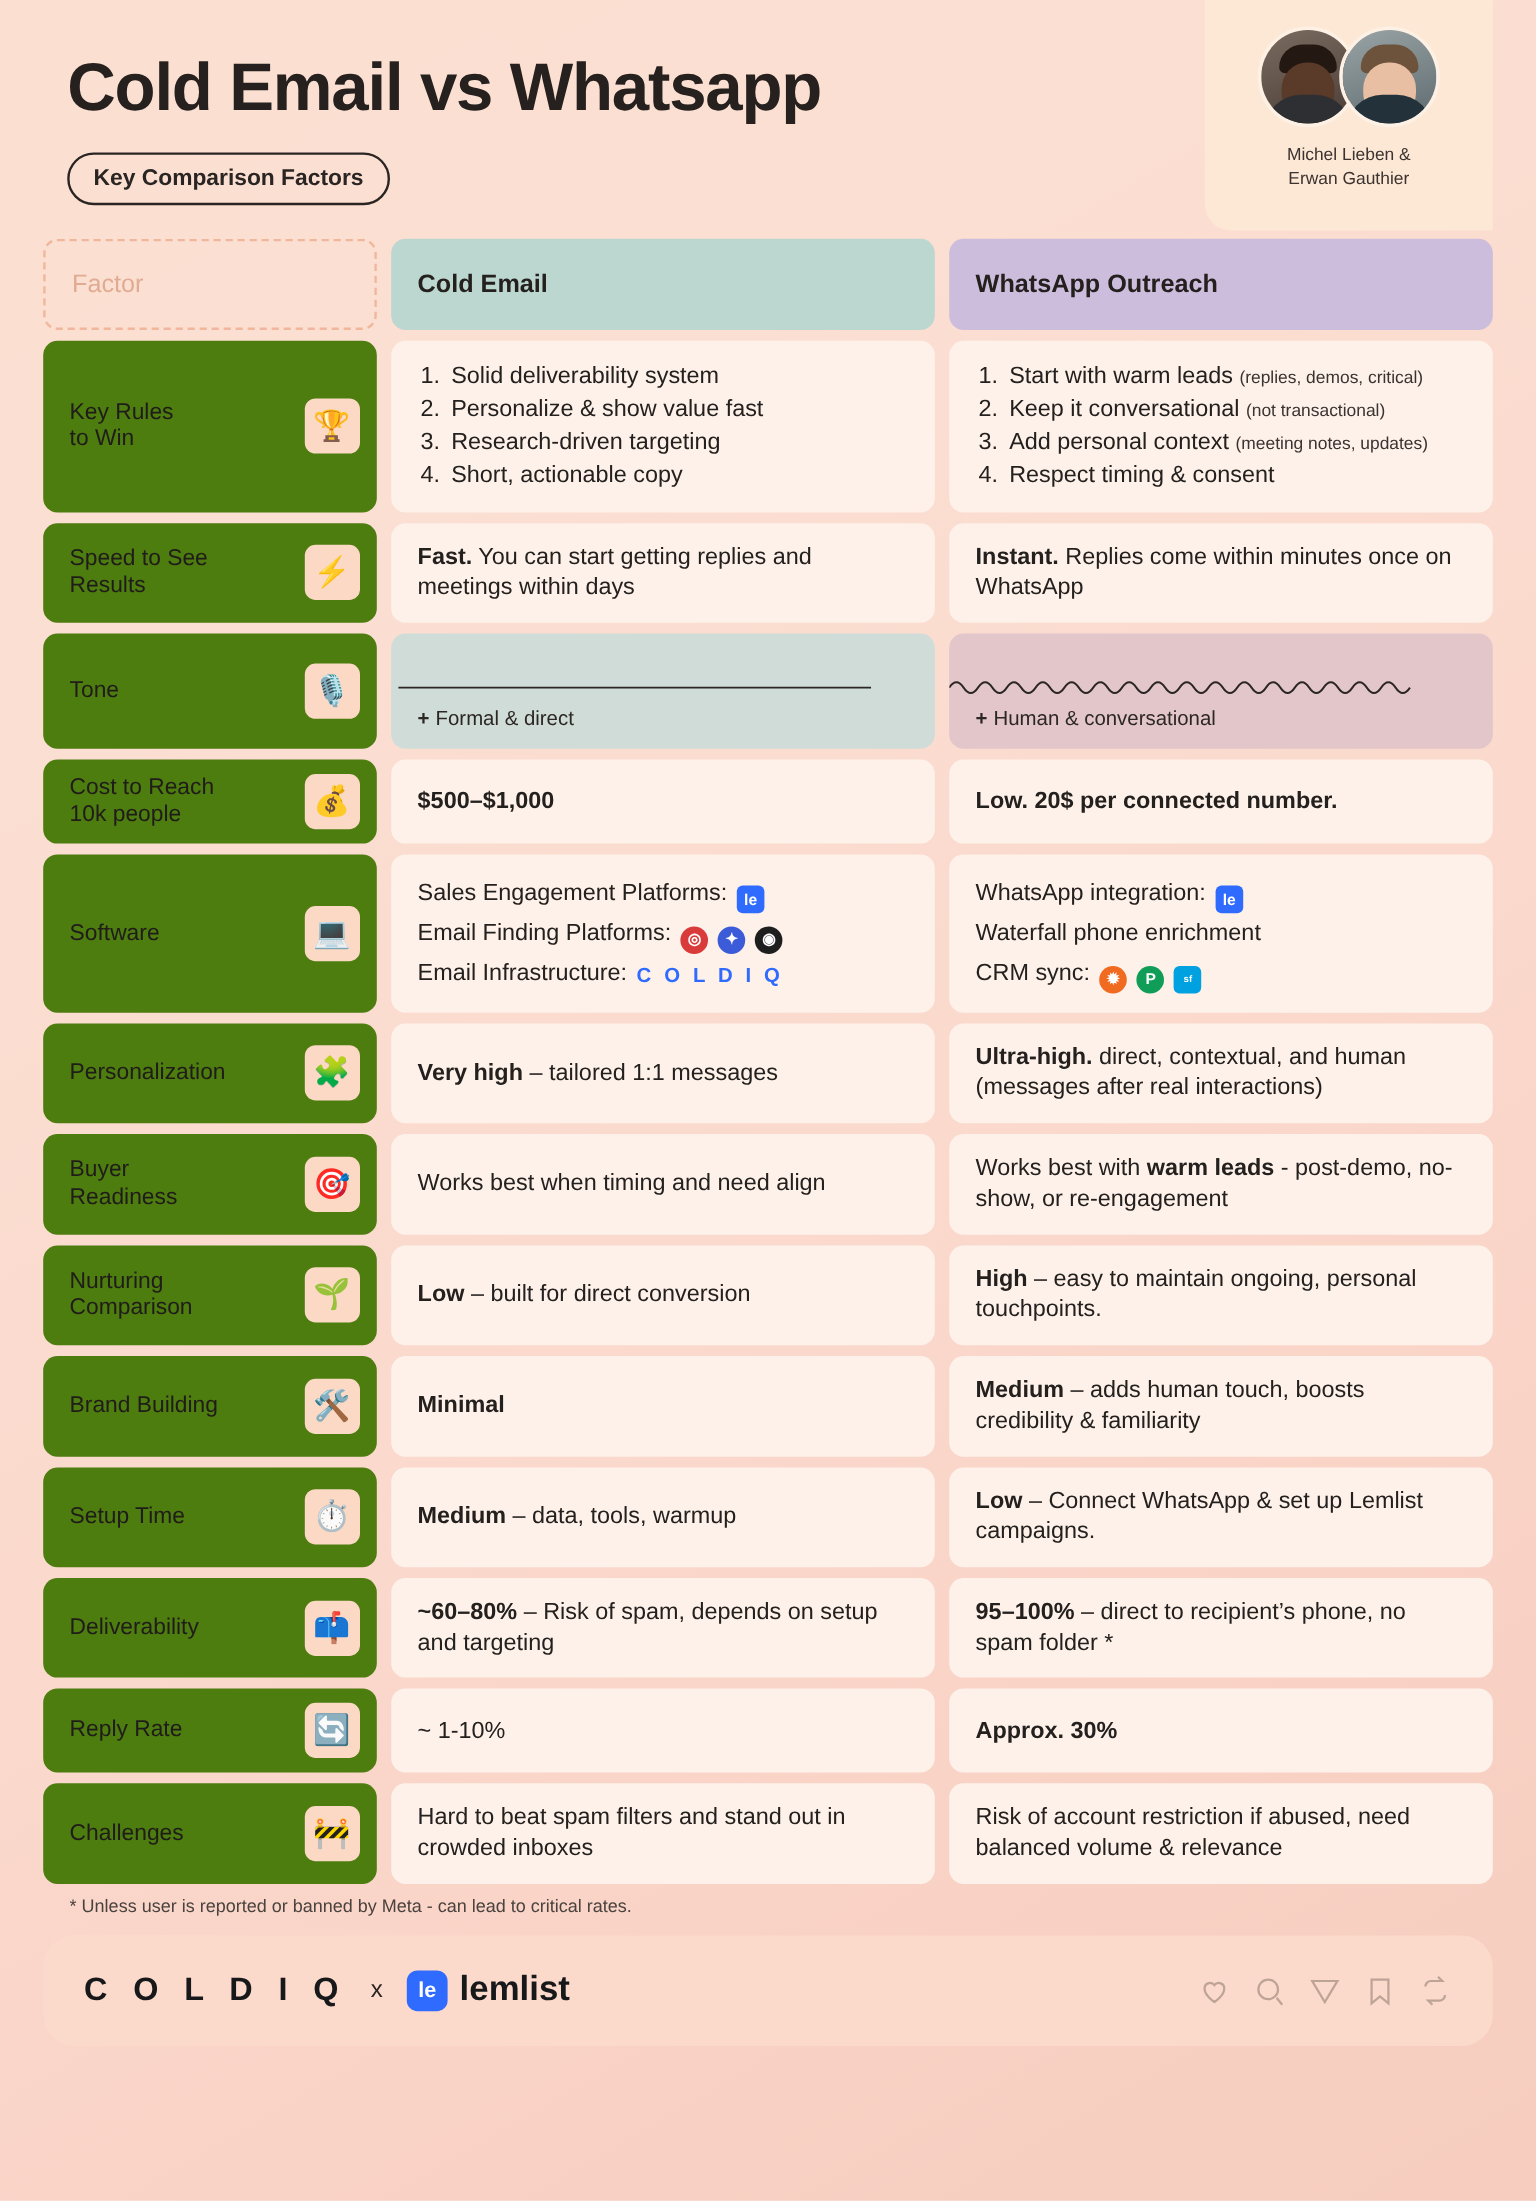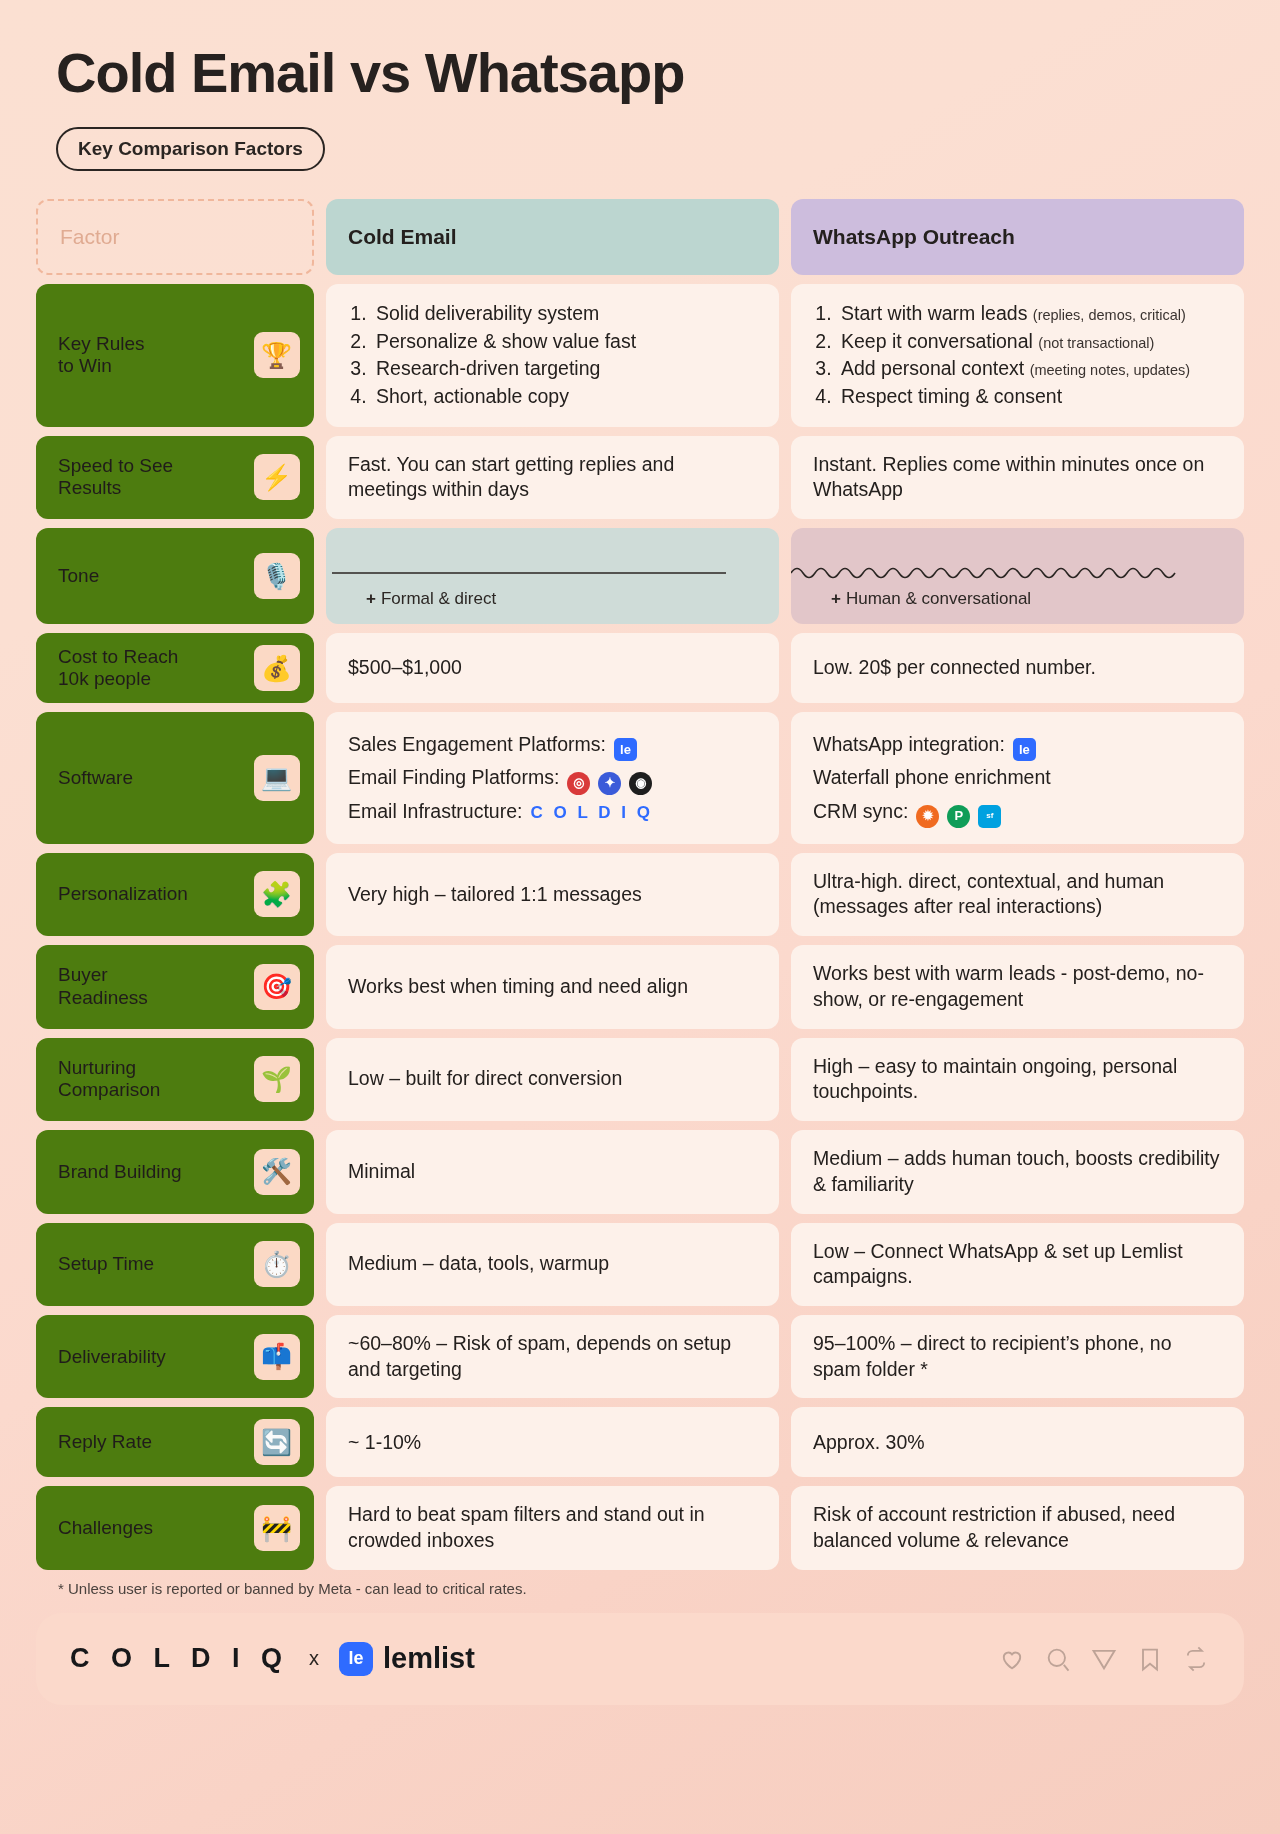--- a/index.html
+++ b/index.html
@@ -139,29 +139,29 @@
     font-weight: bold;
     font-size: 21px;
     padding-top: 0; padding-bottom: 0;
   }
   .head-email { background: #bcd6d0 !important; }
   .head-wa { background: #cdbddd !important; }
 
   ol.klist { margin: 0; padding-left: 24px; font-size: 19.5px; line-height: 1.42; }
   ol.klist li { padding-left: 4px; }
   .sm { font-size: 14.5px; color: #3a3330; }
-  b, .b { font-weight: normal; }
+  b, .b { font-weight: bold; }
 
   
   .row-tone .cell-col { padding: 0; position: relative; overflow: hidden; min-height: 96px; }
   .tone-email { background: #cfdcd8 !important; }
   .tone-wa { background: #e2c6c9 !important; }
   .tone-line { position: absolute; left: 0; right: 0; top: 30px; height: 30px; }
   .tone-tag {
-    position: absolute; left: 40px; bottom: 14px;
+    position: absolute; left: 22px; bottom: 14px;
     font-size: 17px; color: #2c2724;
   }
   .tone-tag .plus { font-weight: bold; margin-right: 5px; }
 
   
   .sw-line { display: flex; align-items: flex-end; gap: 8px; line-height: 1.7; font-size: 19.5px; }
   .badge {
     width: 23px; height: 23px; border-radius: 5px;
     display: inline-flex; align-items: center; justify-content: center;
     font-size: 13px; color: #fff; font-weight: bold;
@@ -205,20 +205,38 @@
   .ficon { width: 28px; height: 28px; }
 </style>
 </head>
 <body>
 
 <div class="page">
 
   <div class="header">
     <h1 class="title">Cold Email vs Whatsapp</h1>
     <div class="subtitle-pill">Key Comparison Factors</div>
+    <div class="authors-card">
+      <div class="avatars">
+        <div class="avatar a1">
+          <div class="av-bg1"></div>
+            <div class="av-hair dark"></div>
+            <div class="av-face dark"></div>
+            <div class="av-body c1"></div>
+        </div>
+        <div class="avatar a2">
+          <div class="av-bg2"></div>
+            <div class="av-hair light"></div>
+            <div class="av-face light"></div>
+            <div class="av-body c2"></div>
+        </div>
+      </div>
+      <div class="authors-names" style="white-space: pre-line;">Michel Lieben &amp;
+Erwan Gauthier</div>
+    </div>
   </div>
 
   <div class="table">
 
     <div class="row row-head">
       <div class="cell-factor">
         <div class="factor-label">Factor</div>
       </div>
       <div class="cell-col head-email">Cold Email</div>
       <div class="cell-col head-wa">WhatsApp Outreach</div>

